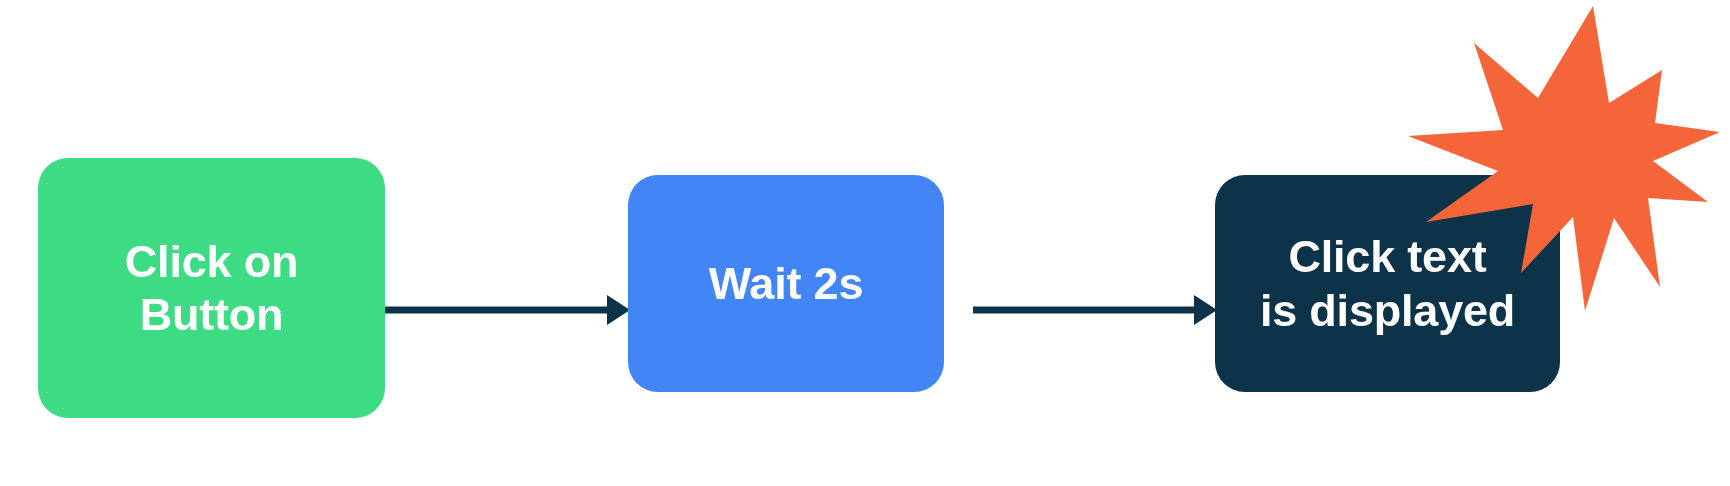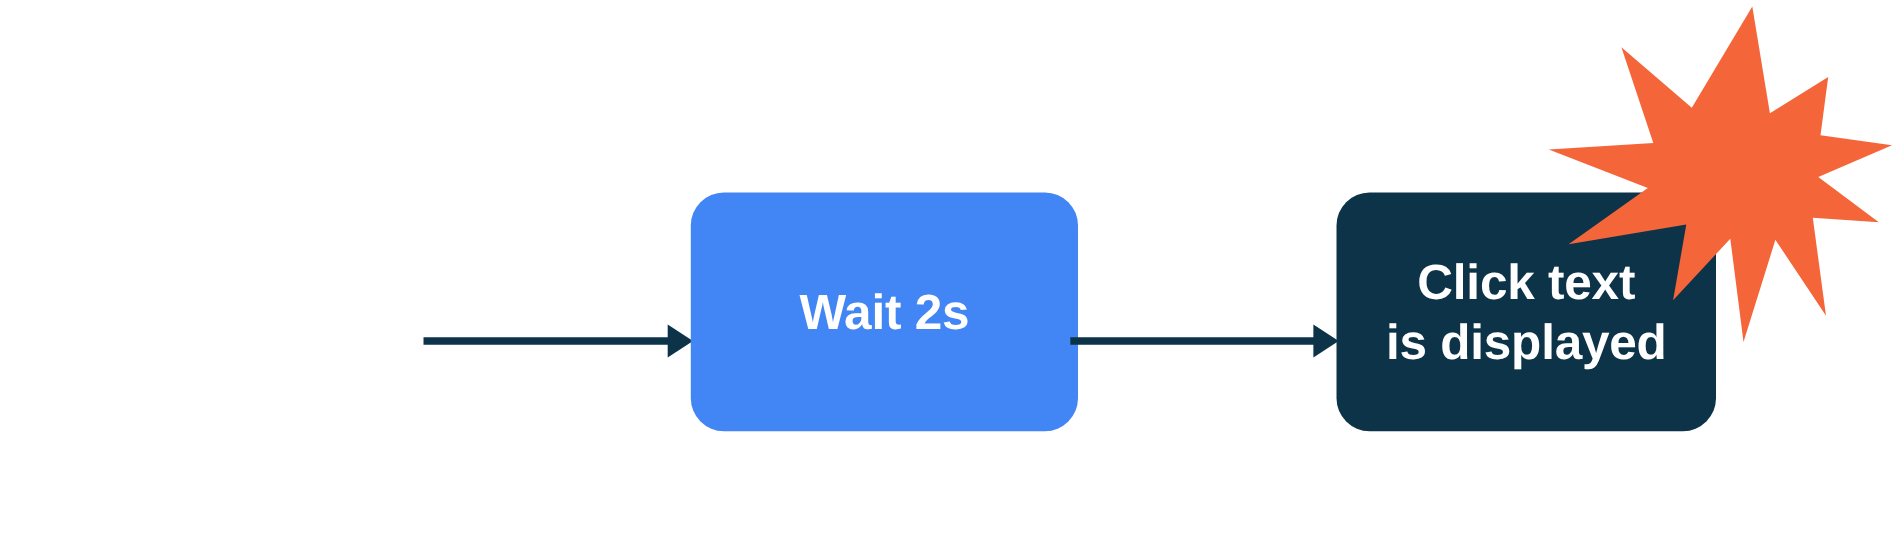--- a/index.html
+++ b/index.html
@@ -46,21 +46,21 @@
     width: 347px;
     height: 260px;
     background: #3DDC84;
     font-size: 45px;
   }
 
   
   #node-wait {
     left: 628px;
     top: 175px;
-    width: 352px;
+    width: 316px;
     height: 217px;
     background: #4285F4;
     font-size: 45px;
   }
 
   
   #node-assert {
     left: 1215px;
     top: 175px;
     width: 345px;
@@ -88,20 +88,24 @@
     height: 310px;
     overflow: visible;
     pointer-events: none;
   }
 </style>
 </head>
 <body>
 
 <div id="canvas">
 
+  <div class="node" id="node-click">
+    <span class="node-label">Click on
+Button</span>
+  </div>
 
   <svg class="arrow" id="arrow-1" viewBox="0 0 245 40">
     <line x1="0" y1="20" x2="225" y2="20" stroke="#0D3349" stroke-width="7"></line>
     <polygon points="222,5 245,20 222,35" fill="#0D3349"></polygon>
   </svg>
 
   <div class="node" id="node-wait">
     <span class="node-label">Wait 2s</span>
   </div>
 

